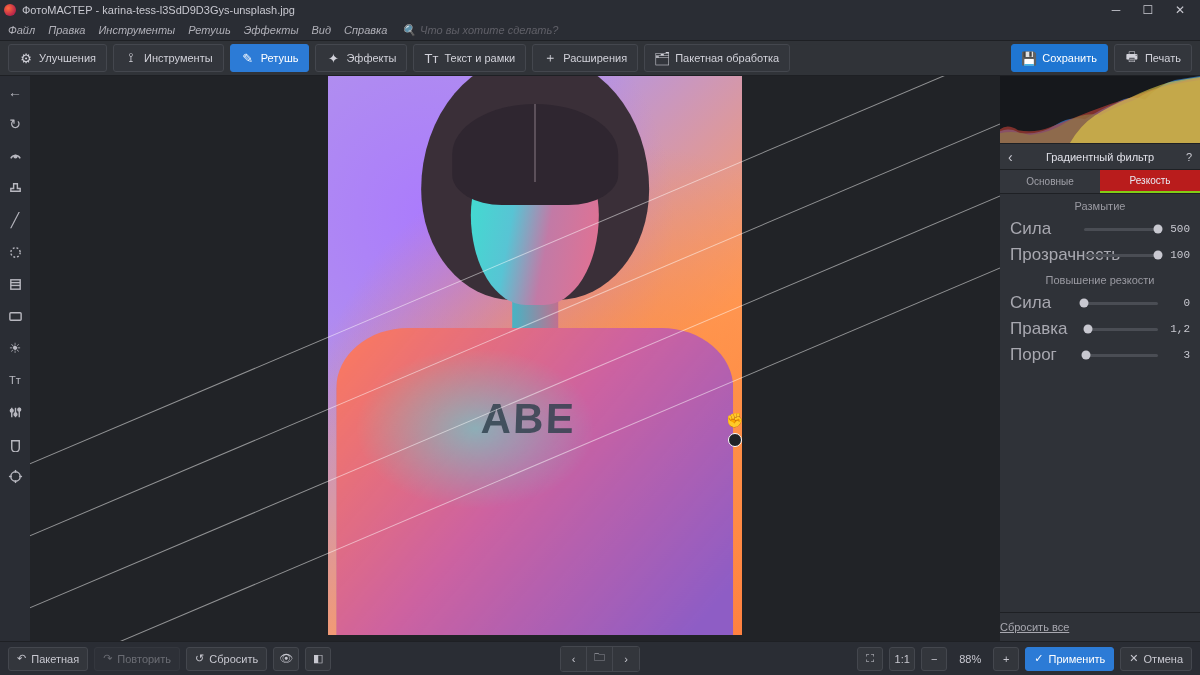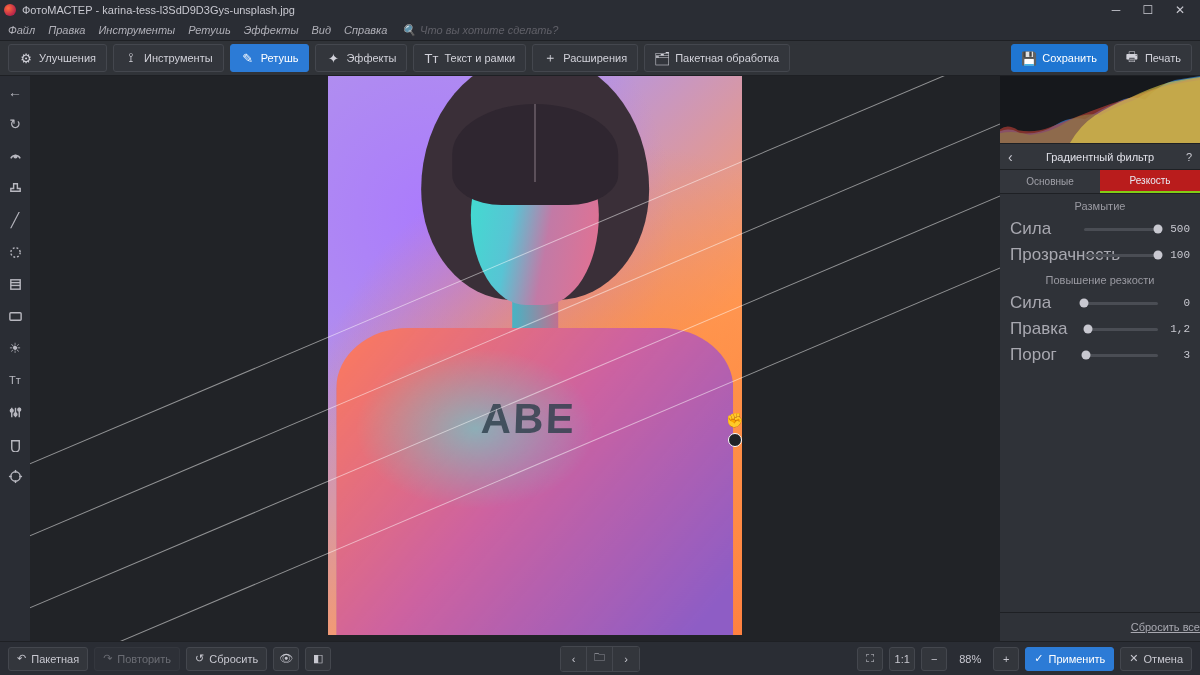--- a/index.html
+++ b/index.html
@@ -64,21 +64,21 @@
   .panelhead .help { position:absolute; right:8px; font-size:11px; color:#c8c8d0; cursor:pointer; }
   .subtabs { height:24px; display:flex; border-bottom:1px solid #1e2024; }
   .subtab { flex:1; display:flex; align-items:center; justify-content:center; font-size:10px; color:#a0a0a8; cursor:pointer; background:#33363c; }
   .subtab.active { background:#b91c1c; color:#e8e8f0; border-bottom:2px solid #84cc16; }
   .sect-label { text-align:center; padding:6px 0 4px; font-size:11px; color:#9a9aa2; }
   .sliderrow { display:flex; align-items:center; padding:3px 10px; gap:6px; }
   .sliderrow .lbl { width:68px; font-size:17px; color:#a8a8b0; }
   .sliderrow .track { flex:1; height:3px; background:#4a4d54; border-radius:2px; position:relative; }
   .sliderrow .thumb { position:absolute; top:50%; transform:translate(-50%,-50%); width:9px; height:9px; border-radius:50%; background:#c8c8d0; }
   .sliderrow .val { width:26px; text-align:right; font-size:11px; color:#c8c8d0;font-family:Liberation Mono, monospace; }
-  .reset-all { text-align:right; padding:8px 0; font-size:11px; color:#a8a8b0; text-decoration:underline; cursor:pointer; margin-top:auto; border-top:1px solid #1e2024; }
+  .reset-all { text-align:left; padding:8px 0; font-size:11px; color:#a8a8b0; text-decoration:underline; cursor:pointer; margin-top:auto; border-top:1px solid #1e2024; }
 
   
   .bottombar { height:34px; background:#2a2d34; display:flex; align-items:center; padding:0 8px; gap:6px; border-top:1px solid #1e2024; }
   .bbtn { height:24px; padding:0 8px; display:flex; align-items:center; gap:5px; border:1px solid #44474e; border-radius:3px; background:#33363c; color:#c8c8d0; font-size:11px; cursor:pointer; }
   .bbtn.disabled { opacity:0.4; cursor:default; }
   .bbtn.iconbtn { width:26px; padding:0; justify-content:center; }
   .bbtn.primary { background:#2c7bd6; border-color:#2c7bd6; color:#fff; }
   .bcenter { position:absolute; left:50%; transform:translateX(-50%); display:flex; gap:0; border:1px solid #44474e; border-radius:3px; overflow:hidden; }
   .bcenter .seg { width:26px; height:24px; display:flex; align-items:center; justify-content:center; background:#33363c; color:#c8c8d0; cursor:pointer; border-right:1px solid #44474e; }
   .bcenter .seg:last-child { border-right:none; }

